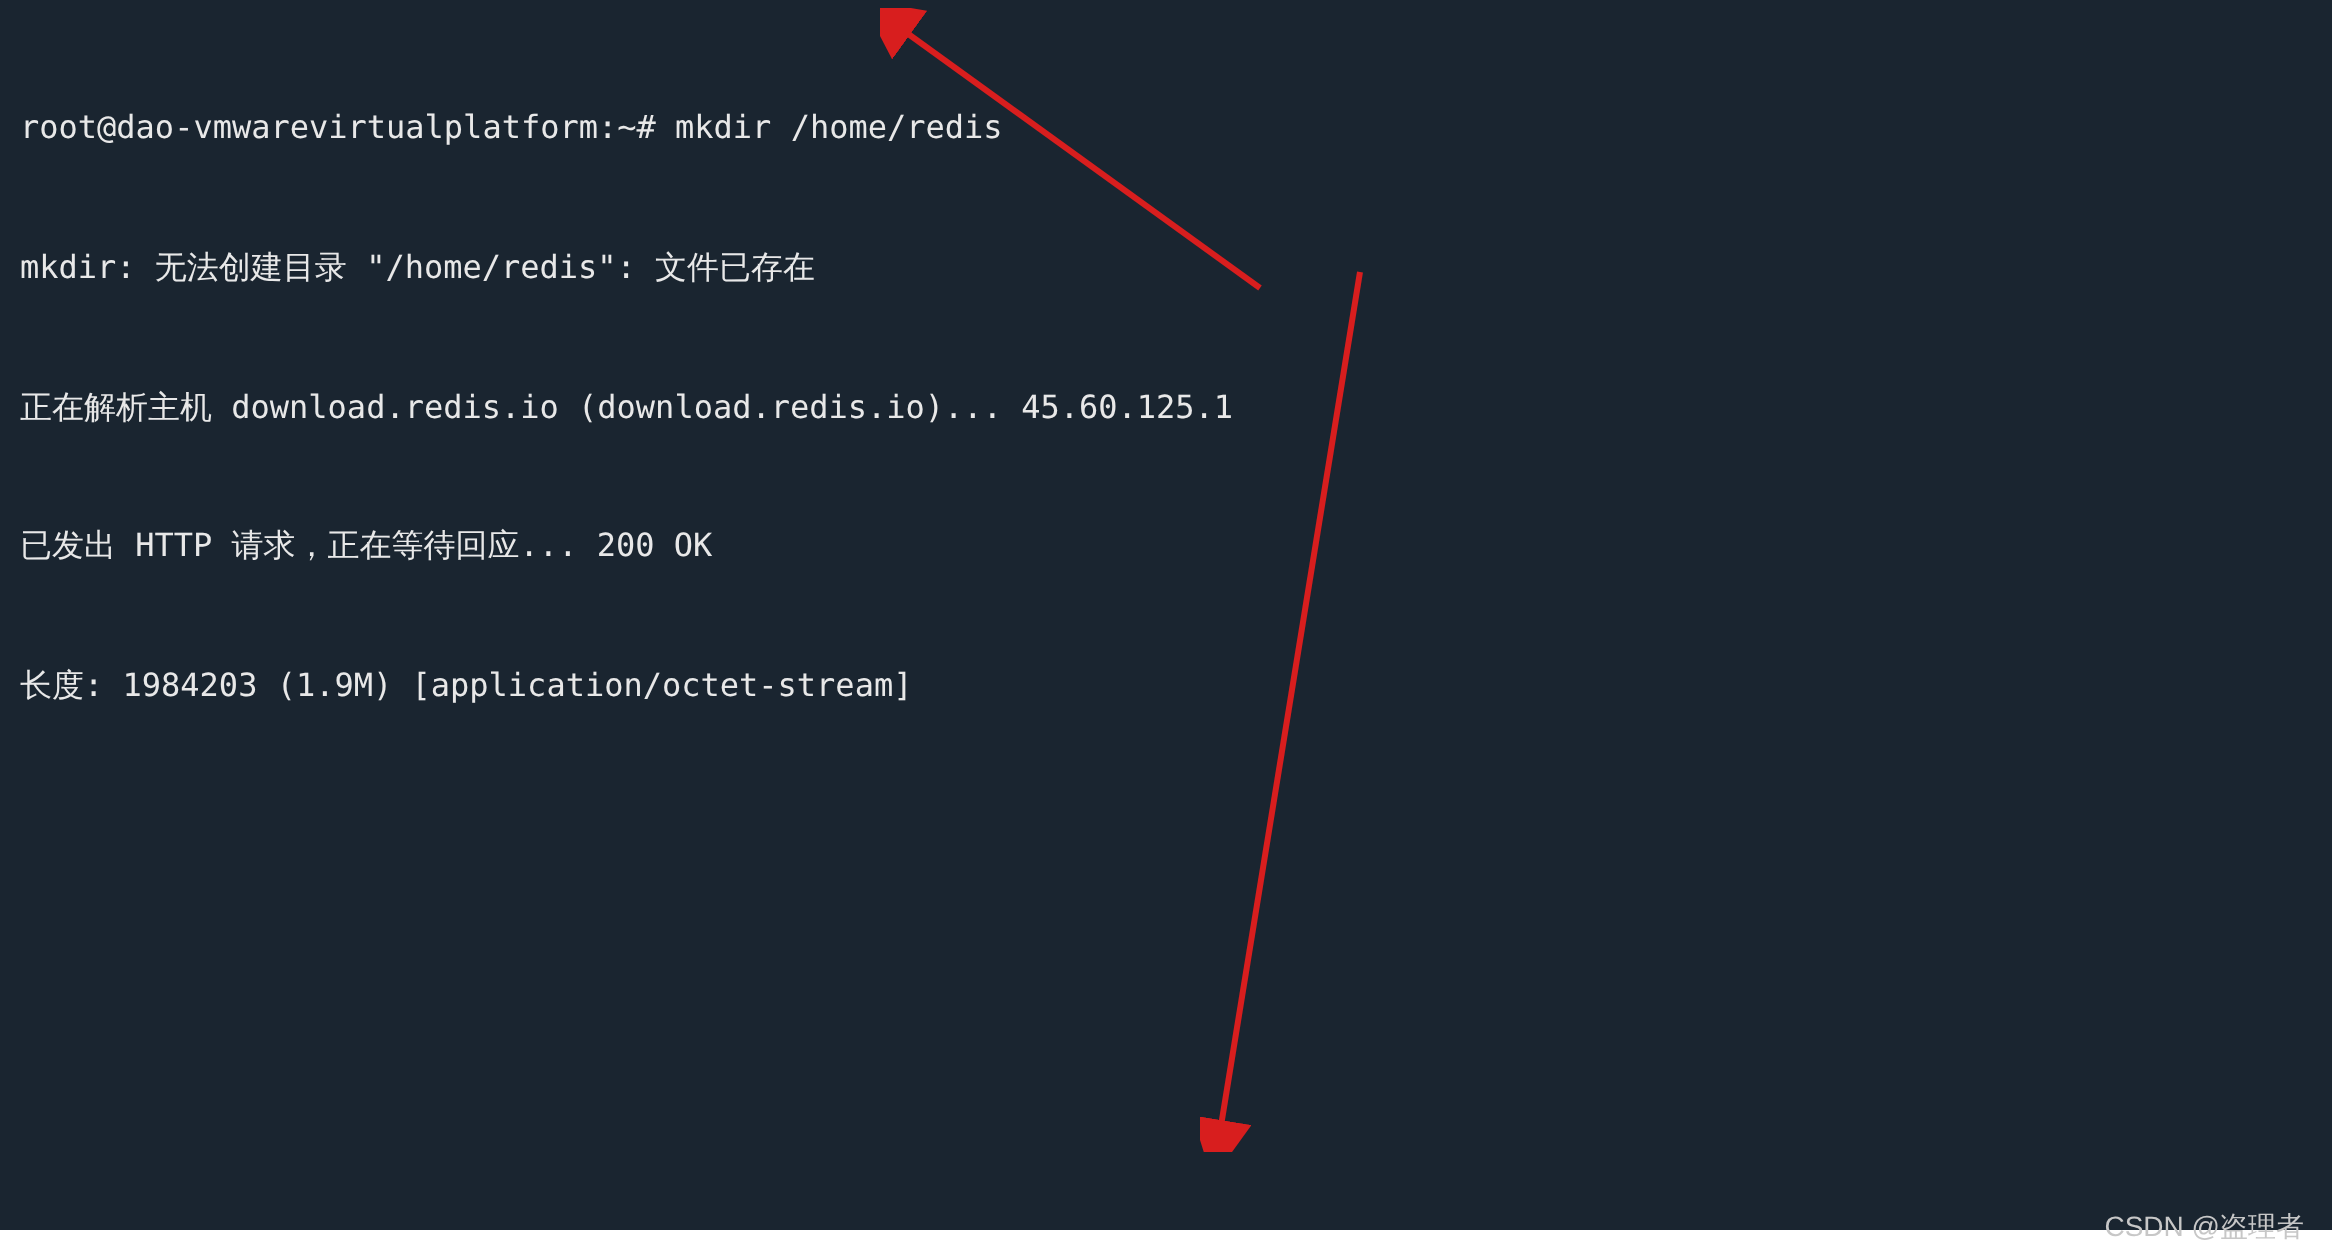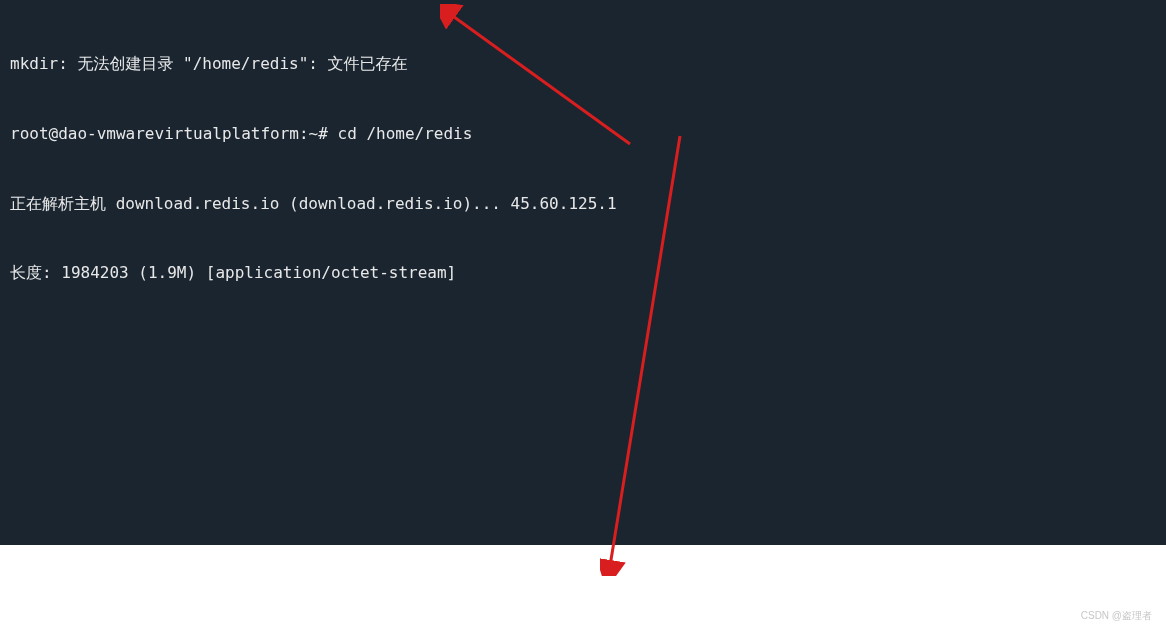--- a/index.html
+++ b/index.html
@@ -2,29 +2,30 @@
 <html><head>
   <meta charset="utf-8">
   <style>
     * { margin: 0; padding: 0; box-sizing: border-box; }
     body { font-family: "Microsoft YaHei", sans-serif; background: #fff; width: 1166px; height: 629px; overflow: hidden; position: relative; }
     .terminal { background: #1a2530; color: #e8e8e8; padding: 6px 10px; font-family: Consolas, monospace; font-size: 16px; line-height: 1.45; white-space: pre; overflow: hidden; }
     .terminal .line { white-space: pre-wrap; word-break: break-all; }
     .arrow { position: absolute; pointer-events: none; }
     .arrow1 { left: 440px; top: 4px; }
     .arrow2 { left: 600px; top: 126px; }
-    .watermark { position: absolute; right: 14px; bottom: 6px; color: #c7c7c7; font-size: 10px; }
+    .watermark { position: absolute; right: 14px; bottom: 6px; color: #c7c7c7; font-size: 14px; }
   </style>
 </head>
 <body>
 
 <div class="terminal">
+  <div class="line">root@dao-vmwarevirtualplatform:~# mkdir /home/redis</div>
   <div class="line">mkdir: 无法创建目录 "/home/redis": 文件已存在</div>
-  <div class="line">root@dao-vmwarevirtualplatform:~# cd /home/redis</div>
   <div class="line">正在解析主机 download.redis.io (download.redis.io)... 45.60.125.1</div>
+  <div class="line">已发出 HTTP 请求，正在等待回应... 200 OK</div>
   <div class="line">长度: 1984203 (1.9M) [application/octet-stream]</div>
   
   <div class="line"></div>
   
   <div class="line"></div>
   
   <div class="line"></div>
   
 </div>
 

